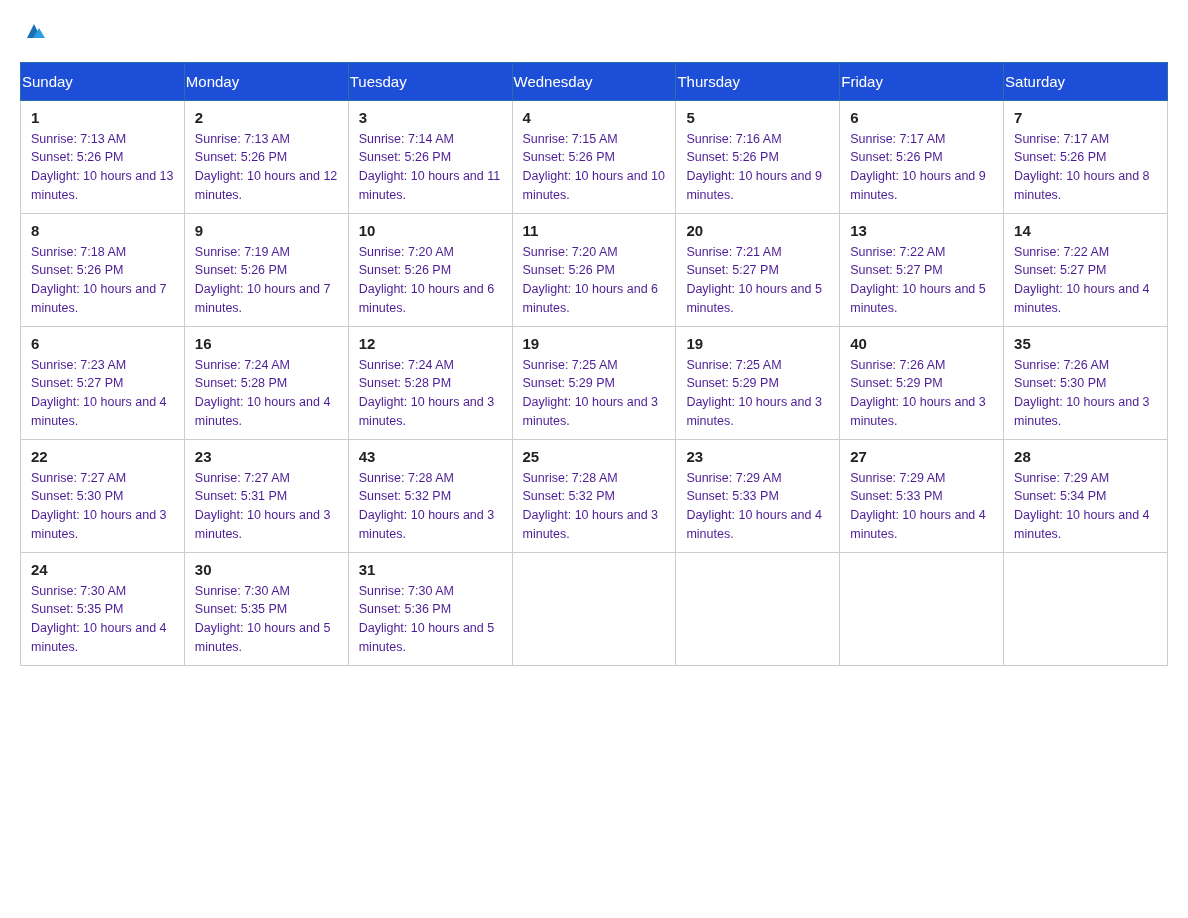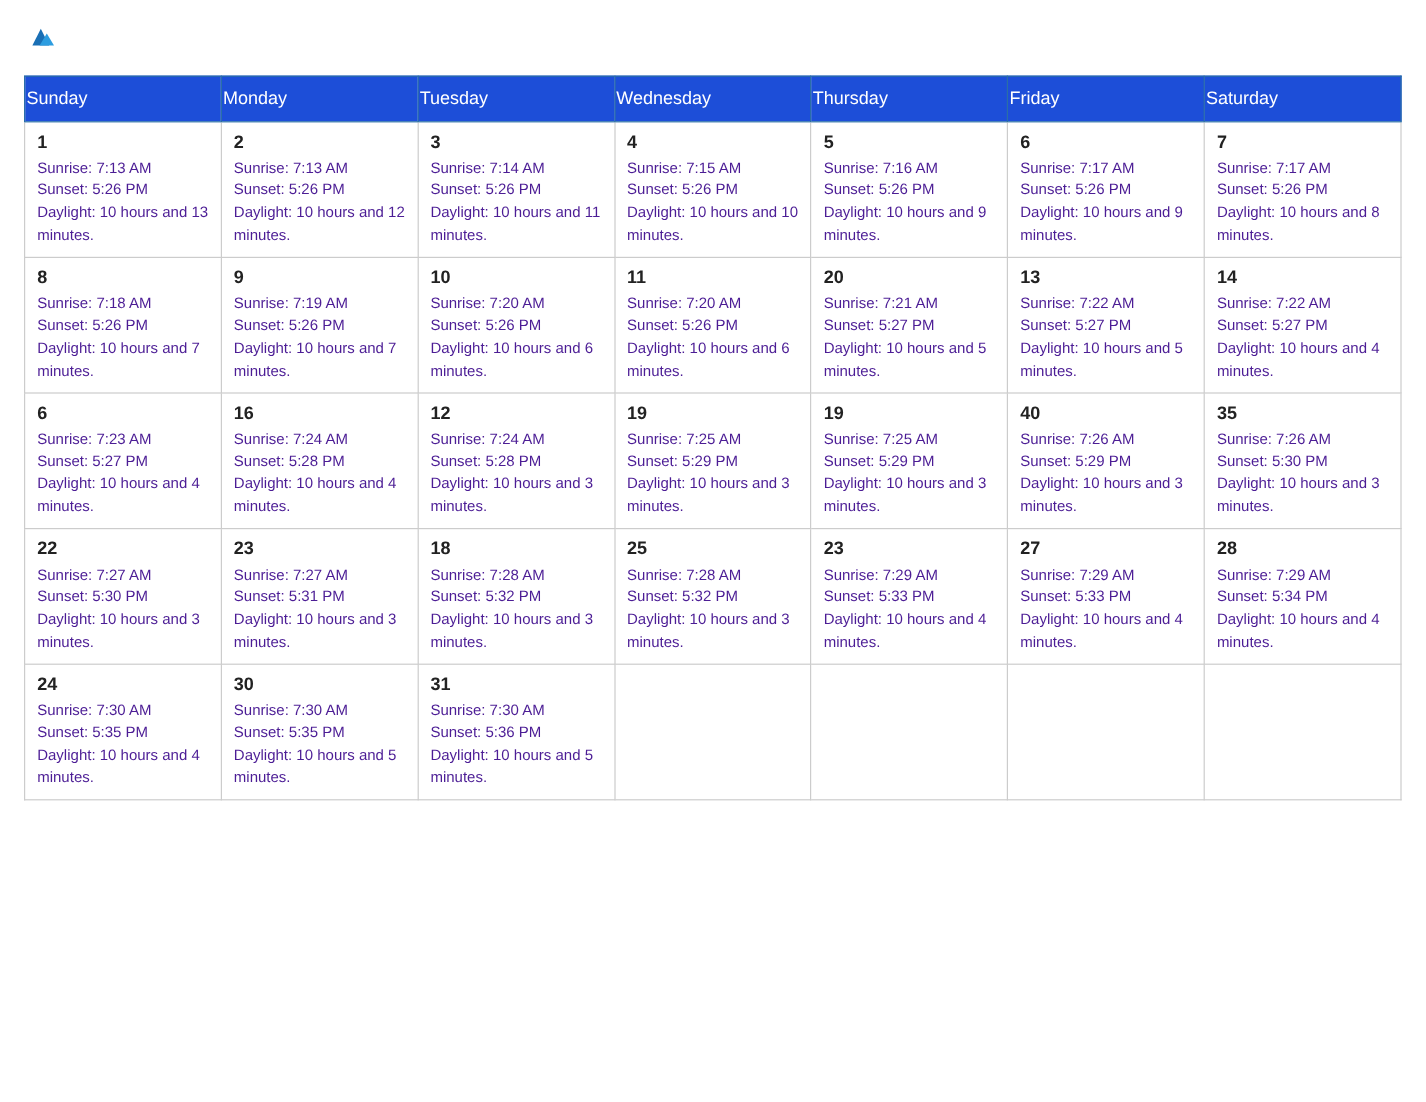--- a/index.html
+++ b/index.html
@@ -215,21 +215,21 @@
       <tr>
         <td>
           <span class="day-number">22</span>
           <div class="day-info">Sunrise: 7:27 AM<br>Sunset: 5:30 PM<br>Daylight: 10 hours and 3 minutes.</div>
         </td>
         <td>
           <span class="day-number">23</span>
           <div class="day-info">Sunrise: 7:27 AM<br>Sunset: 5:31 PM<br>Daylight: 10 hours and 3 minutes.</div>
         </td>
         <td>
-          <span class="day-number">18</span>
+          <span class="day-number">43</span>
           <div class="day-info">Sunrise: 7:28 AM<br>Sunset: 5:32 PM<br>Daylight: 10 hours and 3 minutes.</div>
         </td>
         <td>
           <span class="day-number">25</span>
           <div class="day-info">Sunrise: 7:28 AM<br>Sunset: 5:32 PM<br>Daylight: 10 hours and 3 minutes.</div>
         </td>
         <td>
           <span class="day-number">23</span>
           <div class="day-info">Sunrise: 7:29 AM<br>Sunset: 5:33 PM<br>Daylight: 10 hours and 4 minutes.</div>
         </td>

